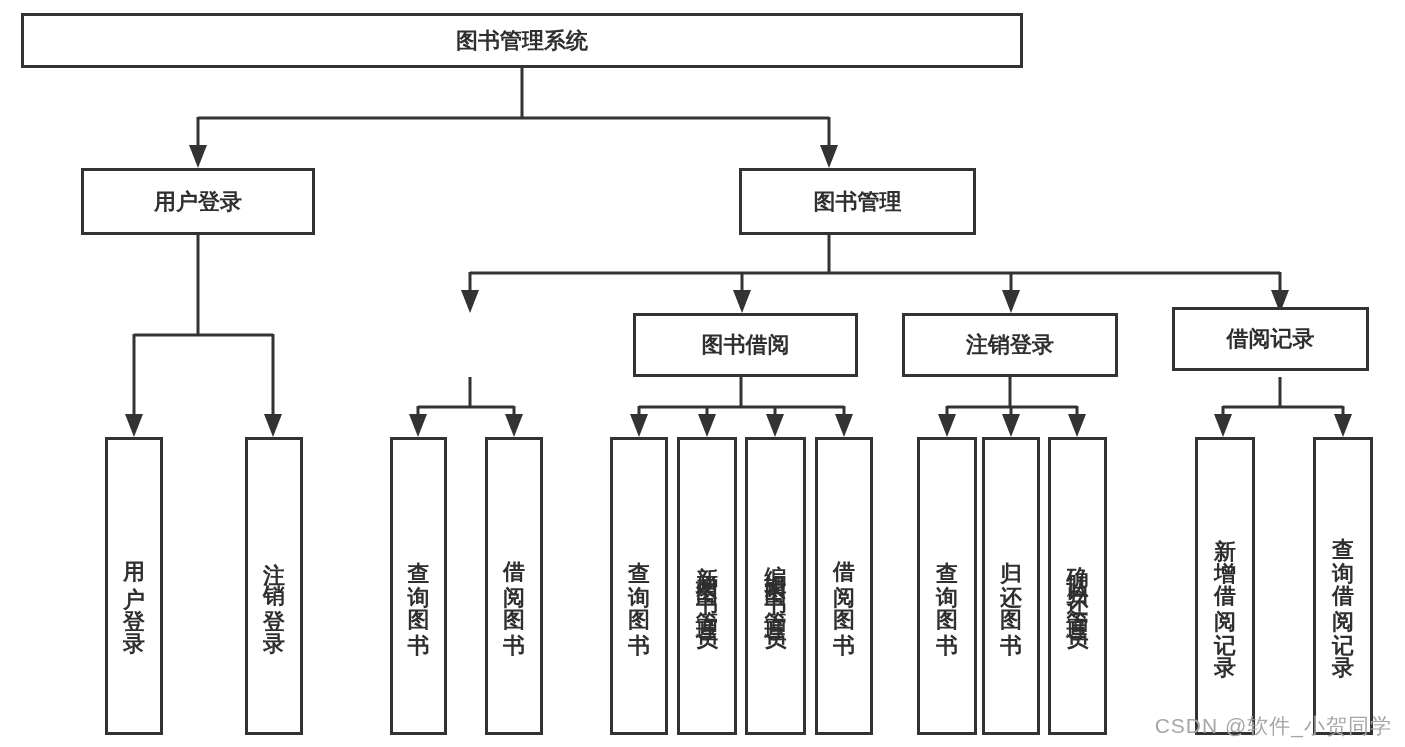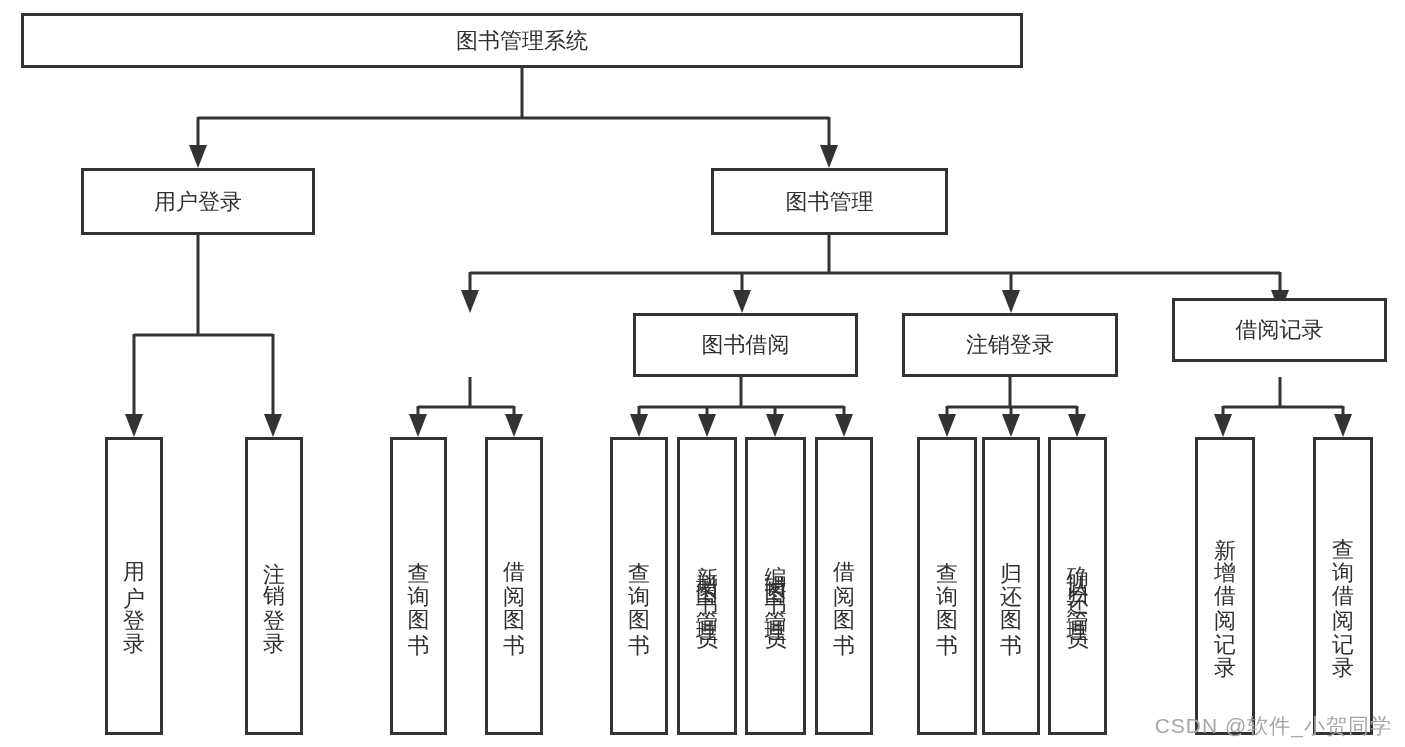--- a/index.html
+++ b/index.html
@@ -5,21 +5,21 @@
   html,body{margin:0;padding:0;background:#ffffff;}
   .stage{
     position:relative;width:1405px;height:747px;background:var(--page-bg,#fff);
     font-family:"Liberation Sans","DejaVu Sans",sans-serif;overflow:hidden;
   }
   .connectors{position:absolute;left:0;top:0;z-index:1;}
   .box{
     position:absolute;box-sizing:border-box;background:#fff;
     border:3px solid var(--line,#333);
     display:flex;align-items:center;justify-content:center;
-    color:var(--text,#2f2f2f);font-size:22px;font-weight:400;z-index:2;
+    color:var(--text,#2f2f2f);font-size:22px;font-weight:700;z-index:2;
   }
   .vbox .lbl{
     writing-mode:vertical-rl;text-orientation:mixed;line-height:1;white-space:nowrap;
   }
   .watermark{
     position:absolute;z-index:5;font-size:21px;letter-spacing:1px;
     color:var(--wm,#a6a6a6);right:13px;top:712px;white-space:nowrap;text-align:right;
   }
 </style>
 </head>
@@ -60,31 +60,31 @@
     </g>
   </svg>
 
   <div class="box hbox" style="left:21px;top:13px;width:1002px;height:55px">
     <span class="lbl">图书管理系统</span>
   </div>
 
   <div class="box hbox" style="left:81px;top:168px;width:234px;height:67px">
     <span class="lbl">用户登录</span>
   </div>
-  <div class="box hbox" style="left:711px;top:168px;width:237px;height:67px">
+  <div class="box hbox" style="left:739px;top:168px;width:237px;height:67px">
     <span class="lbl">图书管理</span>
   </div>
 
   <div class="box hbox" style="left:633px;top:313px;width:225px;height:64px">
     <span class="lbl">图书借阅</span>
   </div>
   <div class="box hbox" style="left:902px;top:313px;width:216px;height:64px">
     <span class="lbl">注销登录</span>
   </div>
-  <div class="box hbox" style="left:1172px;top:298px;width:215px;height:64px">
+  <div class="box hbox" style="left:1172px;top:307px;width:197px;height:64px">
     <span class="lbl">借阅记录</span>
   </div>
 
   <div class="box vbox" style="left:105px;top:437px;width:58px;height:298px">
     <span class="lbl" style="letter-spacing: 24px; padding-top: 12px;">用户登录</span>
   </div>
   <div class="box vbox" style="left:245px;top:437px;width:58px;height:298px">
     <span class="lbl" style="letter-spacing: 24px; padding-top: 12px;">注销登录</span>
   </div>
 

